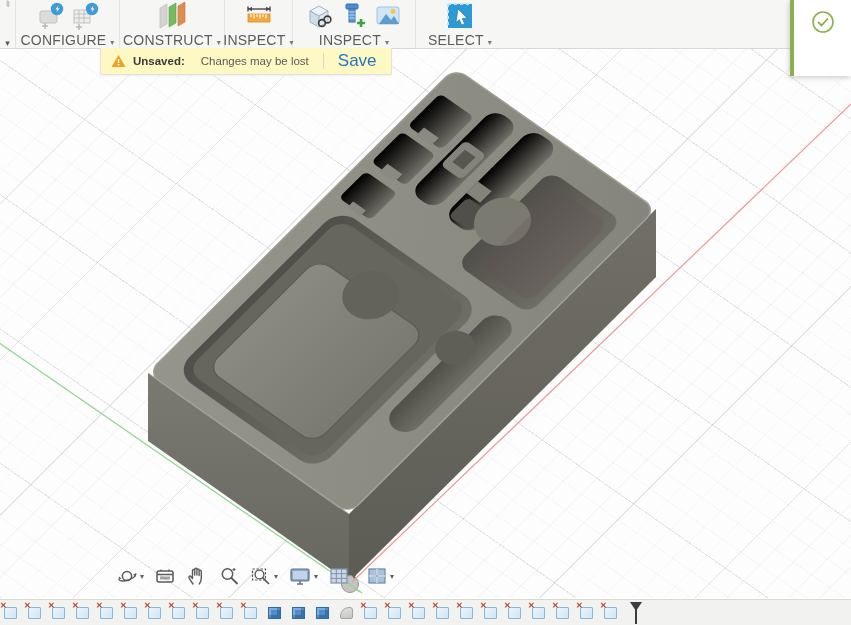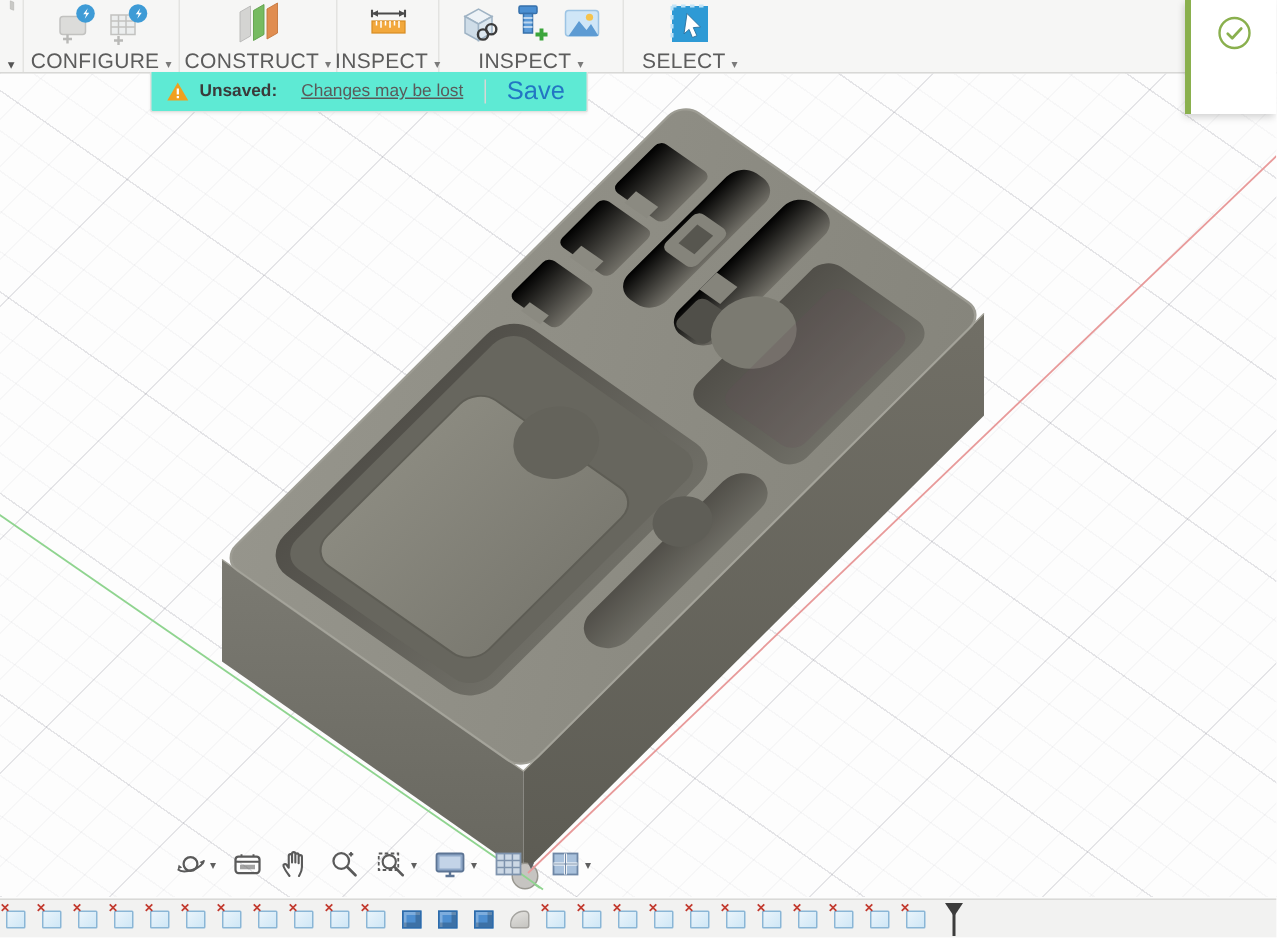--- a/index.html
+++ b/index.html
@@ -18,25 +18,25 @@
   .g-left{width:15px;}
   .g-left .caret{font-size:9px;color:#555;margin-top:30px;}
   .g-configure{width:103px;}
   .g-construct{width:104px;}
   .g-inspect{width:67px;}
   .g-insert{width:122px;}
   .g-select{width:88px;border-right:none;align-items:center;}
 
   
   .notif{position:absolute;left:100px;top:48px;height:26px;z-index:40;
-         background:#5eead4;border:1px solid #e2e1df;border-top:none;
+         background:#fef9c3;border:1px solid #e2e1df;border-top:none;
          border-radius:0 0 2px 2px;display:flex;align-items:center;
          padding:0 0 0 10px;box-shadow:0 1px 2px rgba(0,0,0,.06);}
   .notif .warn-label{font-size:11.5px;font-weight:bold;color:#3a3a3a;margin-left:7px;}
-  .notif .msg{font-size:11.5px;color:#5a5a5a;margin-left:16px;text-decoration:underline;}
+  .notif .msg{font-size:11.5px;color:#5a5a5a;margin-left:16px;}
   .notif .vsep{width:1px;height:16px;background:#d8d7d4;margin:0 0 0 14px;}
   .notif .save{font-size:17px;color:#2276c3;padding:0 14px;cursor:pointer;}
 
   
   .toast{position:absolute;right:0;top:0;width:57px;height:76px;background:#ffffff;
          border-left:4px solid #8ab04e;box-shadow:-1px 2px 5px rgba(0,0,0,.18);
          z-index:45;display:flex;justify-content:center;}
   .toast svg{margin-top:9px;}
 
   

